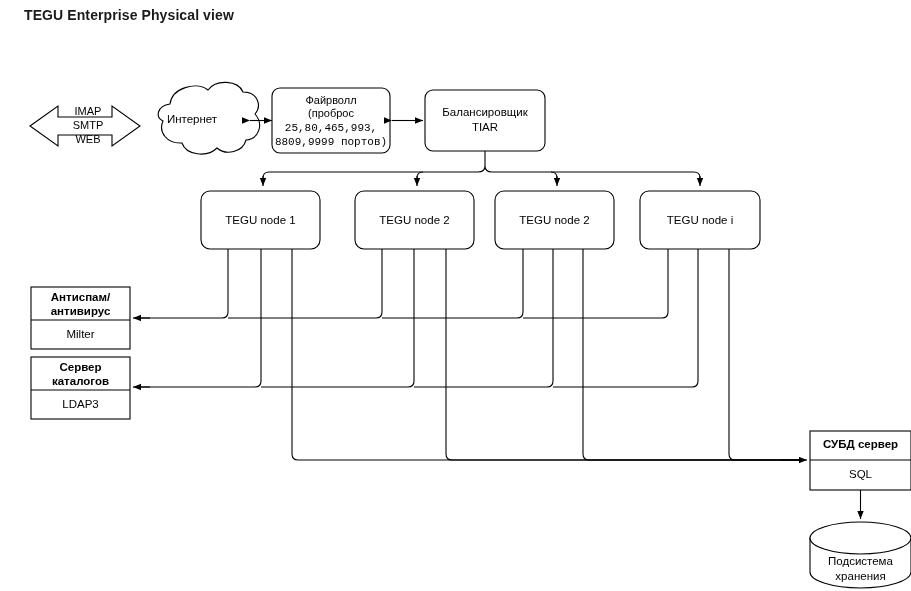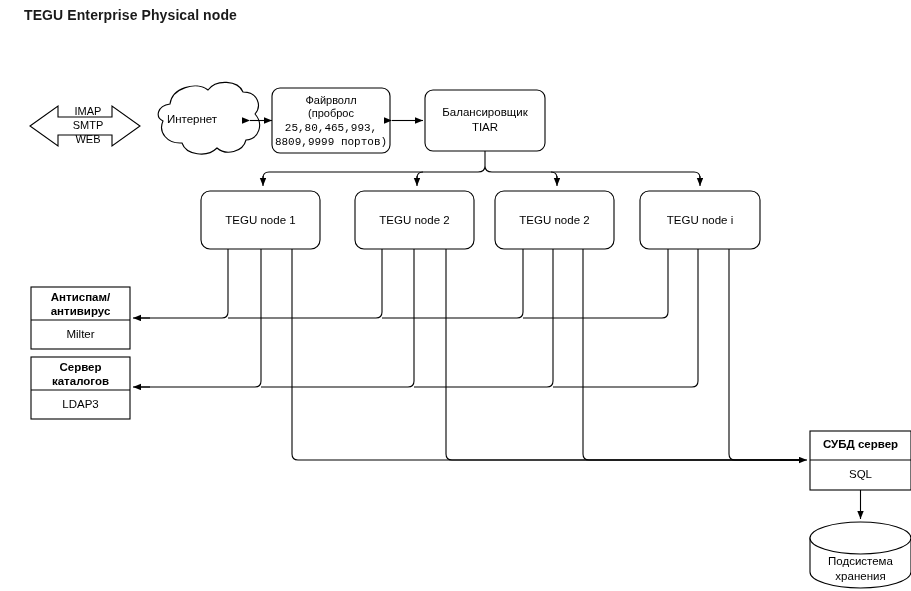--- a/index.html
+++ b/index.html
@@ -15,21 +15,21 @@
        fill:#000;text-anchor:middle;dominant-baseline:middle;}
   .lbl-b{font-weight:bold;font-size:11.5px;}
   .lbl-mono{font-family:"Liberation Mono","DejaVu Sans Mono",monospace;font-size:11px;}
   .lbl-sm{font-size:11px;}
 </style>
 </head>
 <body>
 
 <div id="canvas">
 
-  <div id="title">TEGU Enterprise Physical node</div>
+  <div id="title">TEGU Enterprise Physical view</div>
 
   <svg viewBox="0 0 911 591" xmlns="http://www.w3.org/2000/svg">
     <defs>
       <marker id="ah" markerWidth="9" markerHeight="9" refX="8" refY="3.2" orient="auto" markerUnits="userSpaceOnUse">
         <path d="M0,0 L8,3.2 L0,6.4 z" fill="#000"></path>
       </marker>
       <marker id="ahs" markerWidth="8" markerHeight="8" refX="7.2" refY="2.8" orient="auto" markerUnits="userSpaceOnUse">
         <path d="M0,0 L7.2,2.8 L0,5.6 z" fill="#000"></path>
       </marker>
     </defs>

